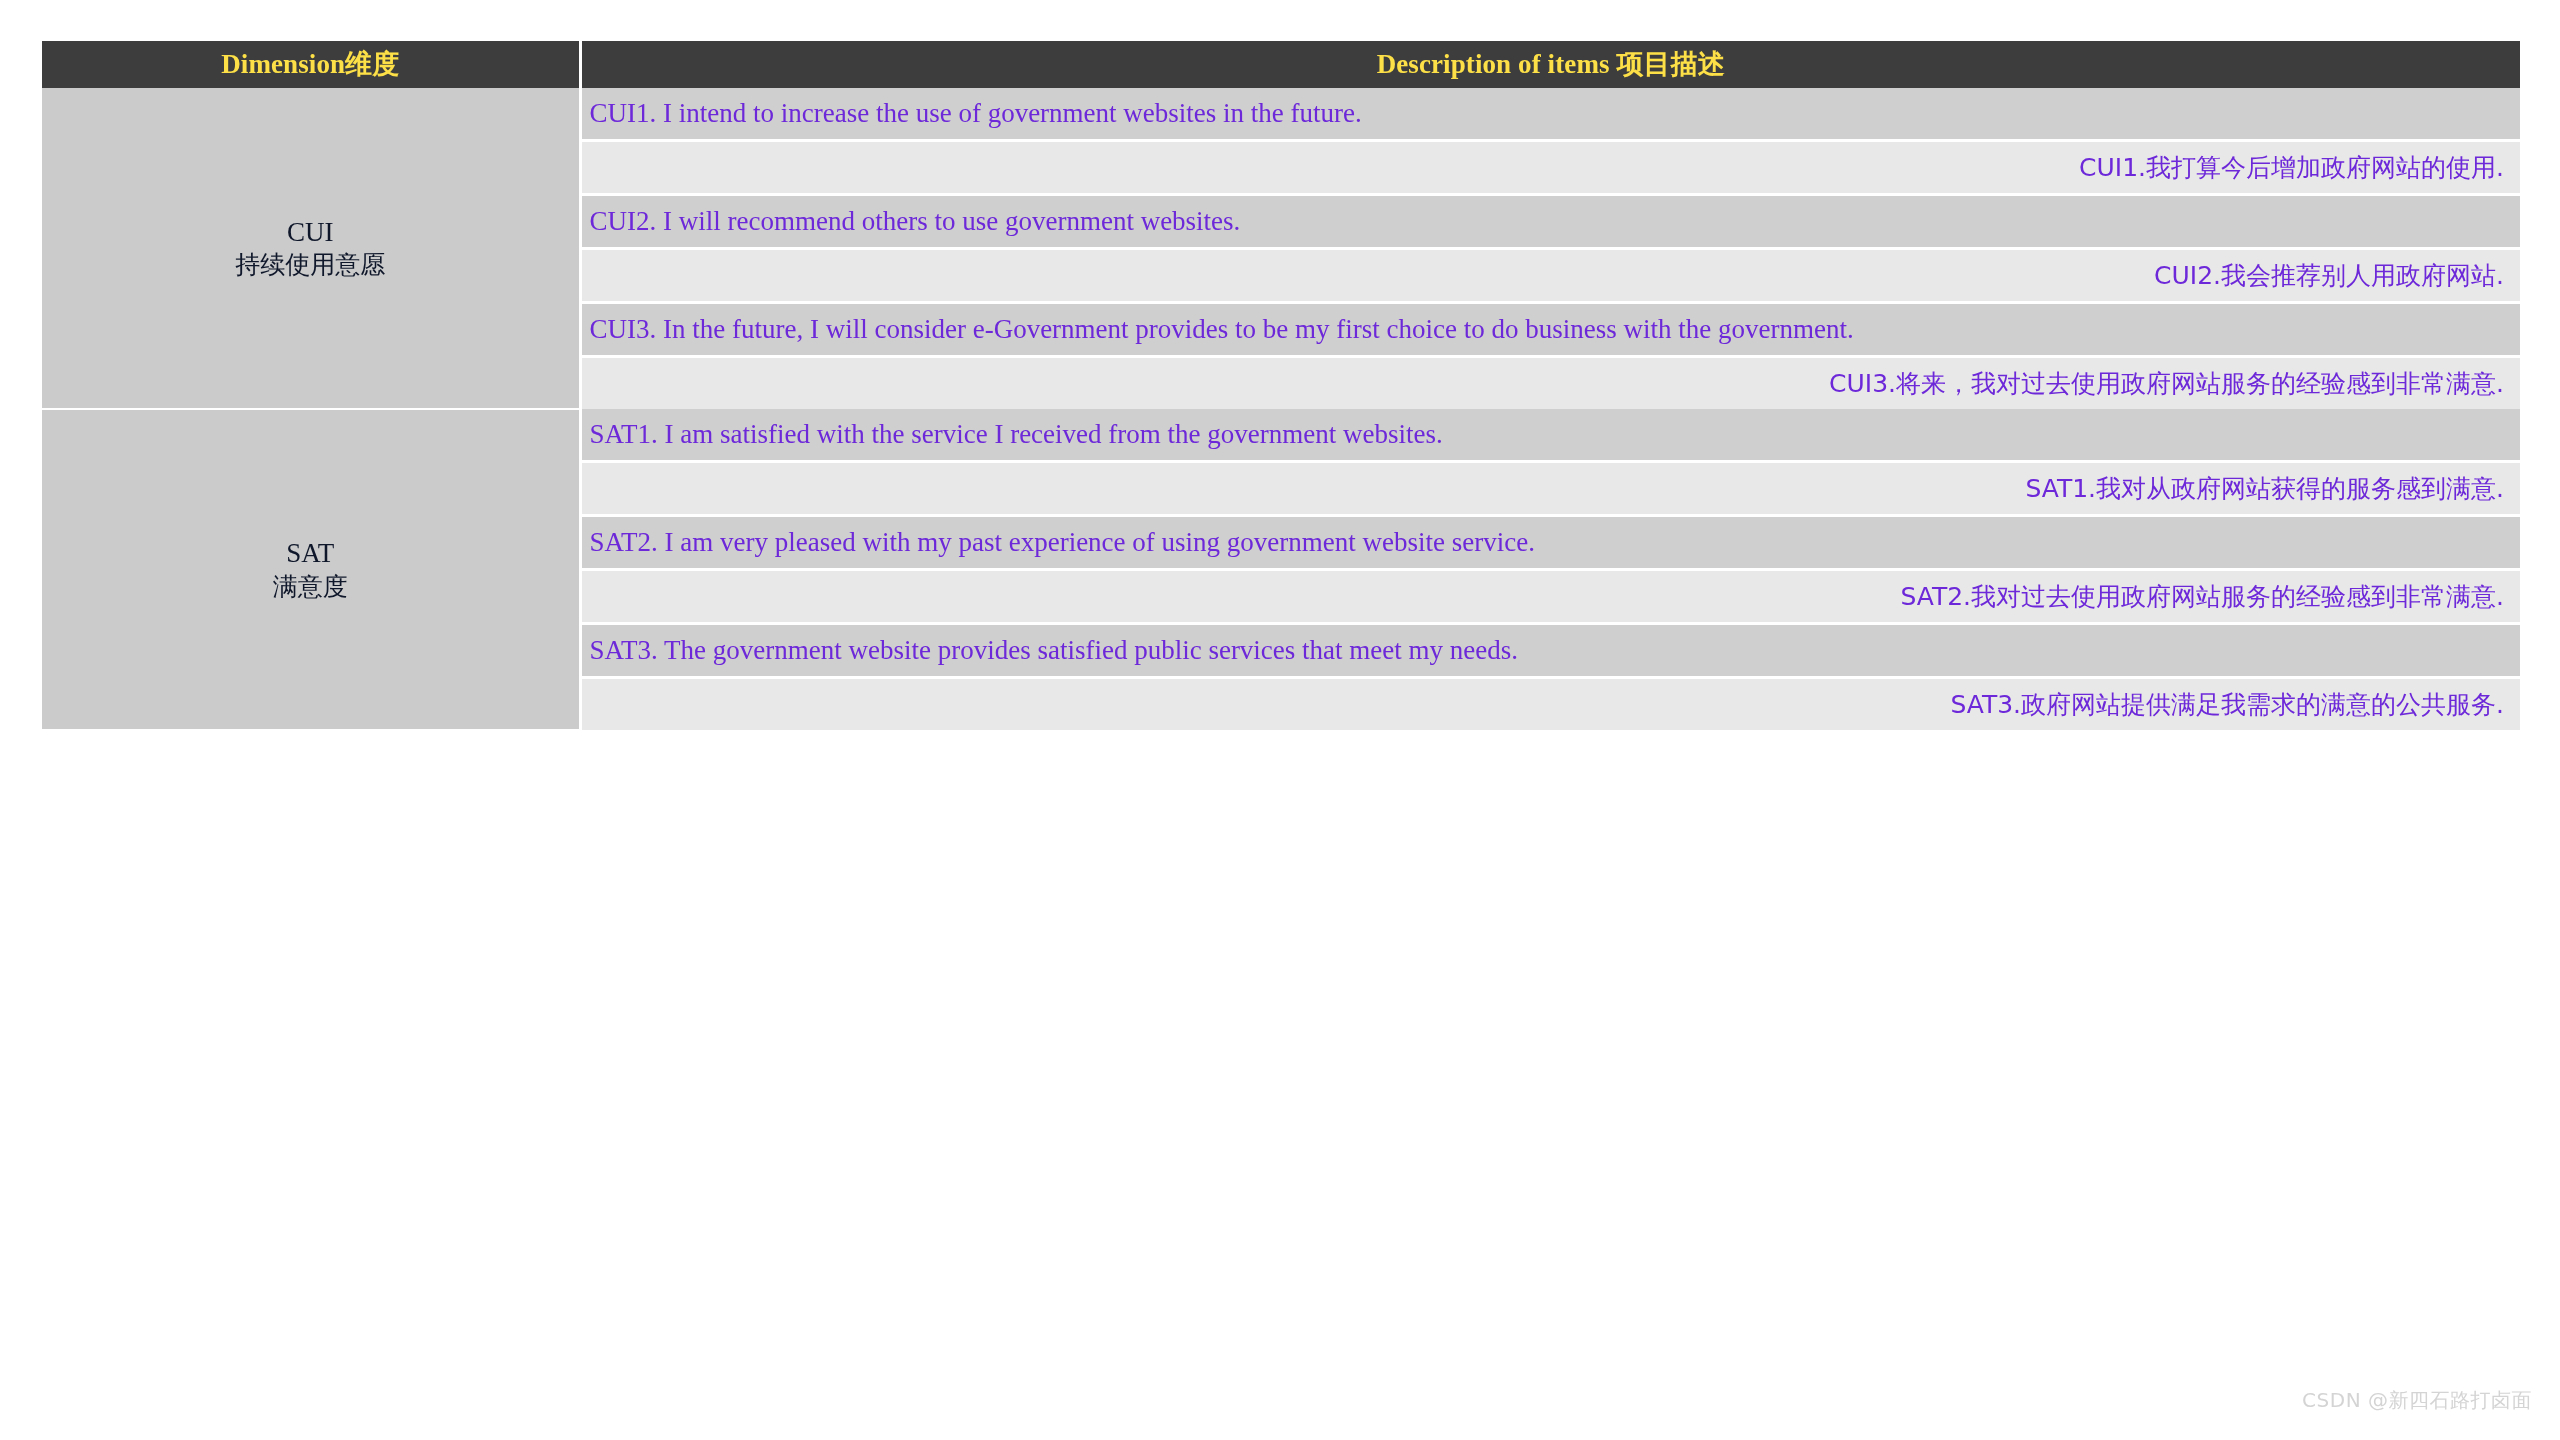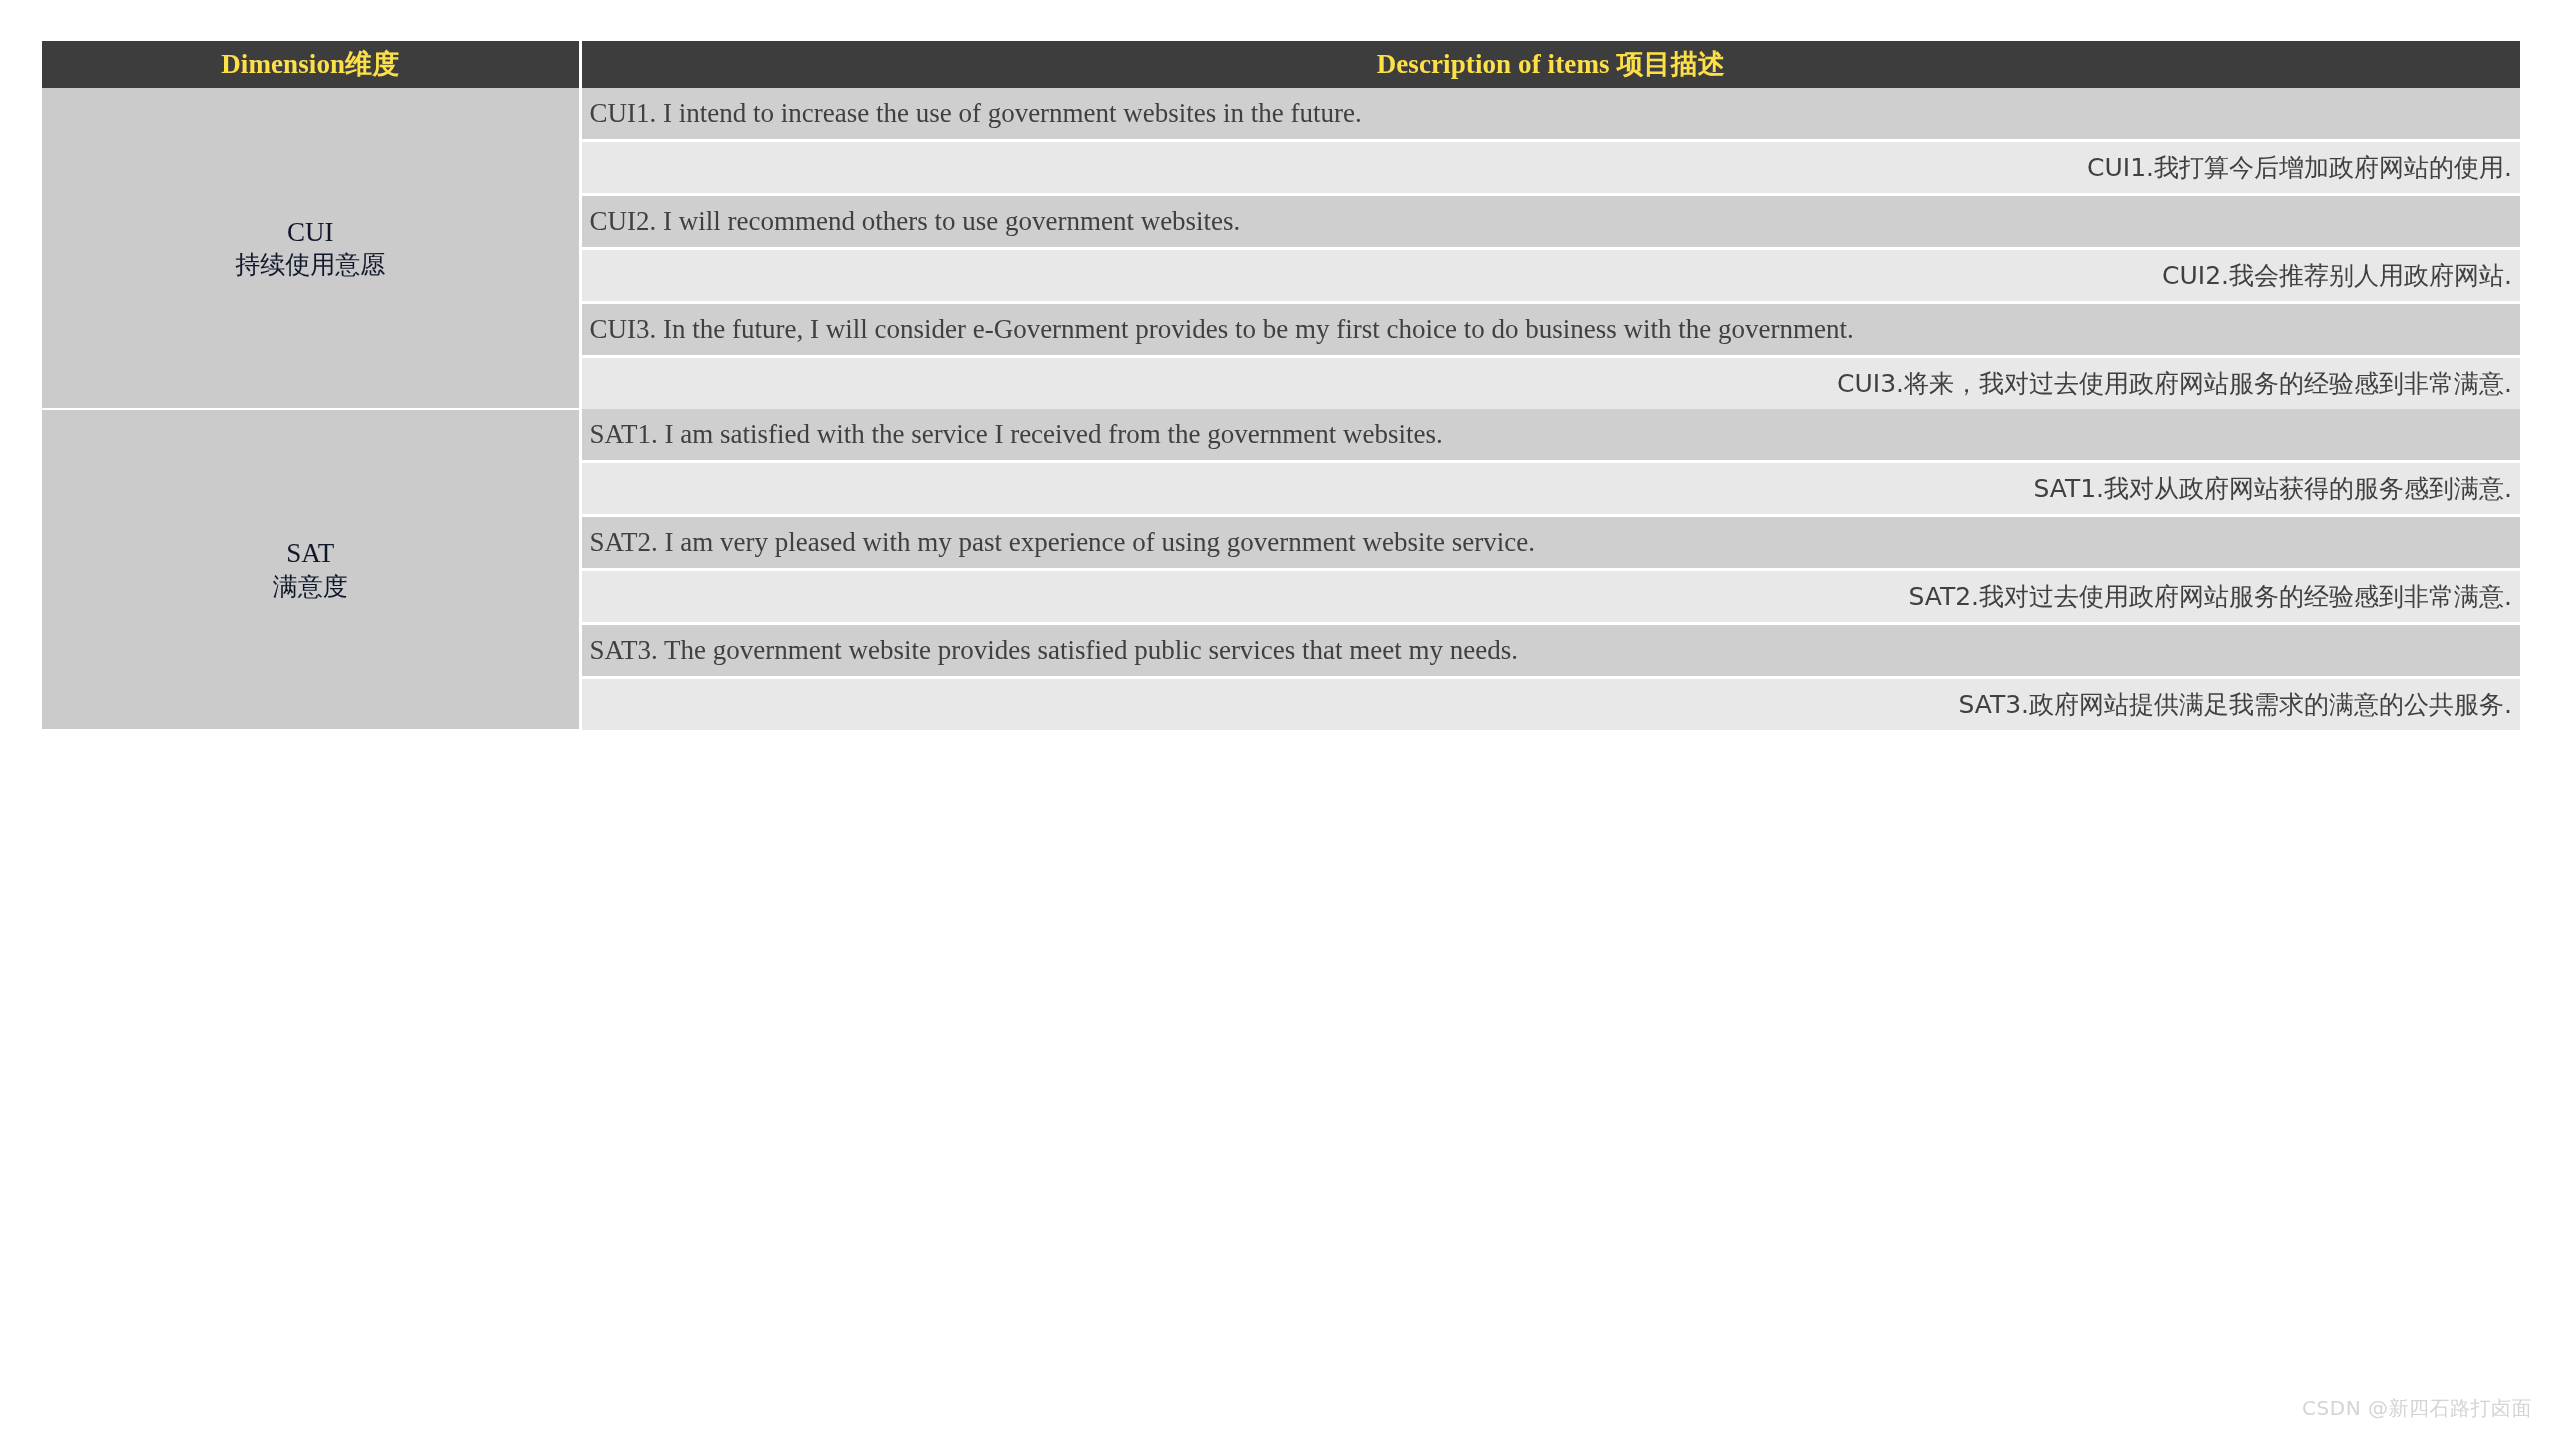--- a/index.html
+++ b/index.html
@@ -72,46 +72,46 @@
   td.dim-cell .dim-code { display: block; }
   td.dim-cell .dim-cn {
     display: block;
     font-family: "DejaVu Sans", "Liberation Sans", sans-serif;
     font-size: 25px;
   }
 
   
   td.desc-cell {
     height: 51px;
-    padding: 0 8px 0 8px;
+    padding: 0 16px 0 8px;
     border: 0;
     font-size: 27px;
     line-height: 51px;
-    color: #404040;
+    color: #6d28d9;
     white-space: nowrap;
     overflow: hidden;
     vertical-align: middle;
   }
   tr.row-dark  td.desc-cell { background: #cfcfcf; }
   tr.row-light td.desc-cell { background: #e8e8e8; }
 
   td.desc-cell.lang-zh {
     font-family: "DejaVu Sans", "Liberation Sans", sans-serif;
     font-size: 25px;
     text-align: right;
   }
 
   
   tr.sep td.desc-cell { border-top: 3px solid #ffffff; }
 
   
   .watermark {
     position: absolute;
     right: 28px;
-    bottom: 18px;
+    bottom: 26px;
     font-family: "DejaVu Sans", "Liberation Sans", sans-serif;
     font-size: 20px;
     color: #d4d4d4;
     letter-spacing: 0.5px;
     white-space: nowrap;
     user-select: none;
   }
 </style>
 </head>
 <body>

